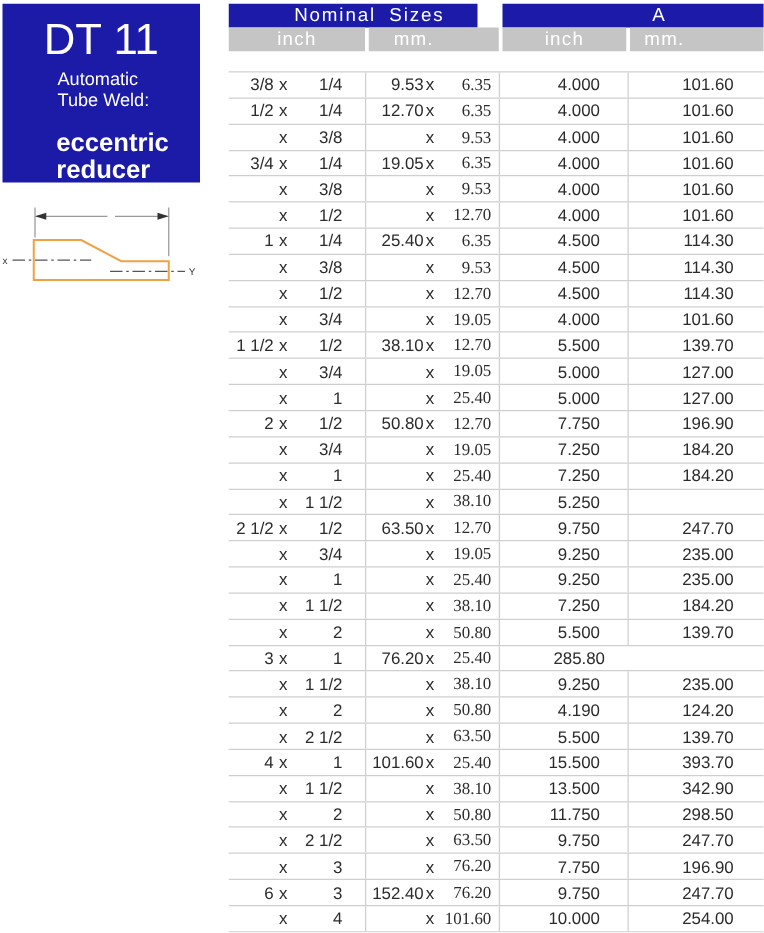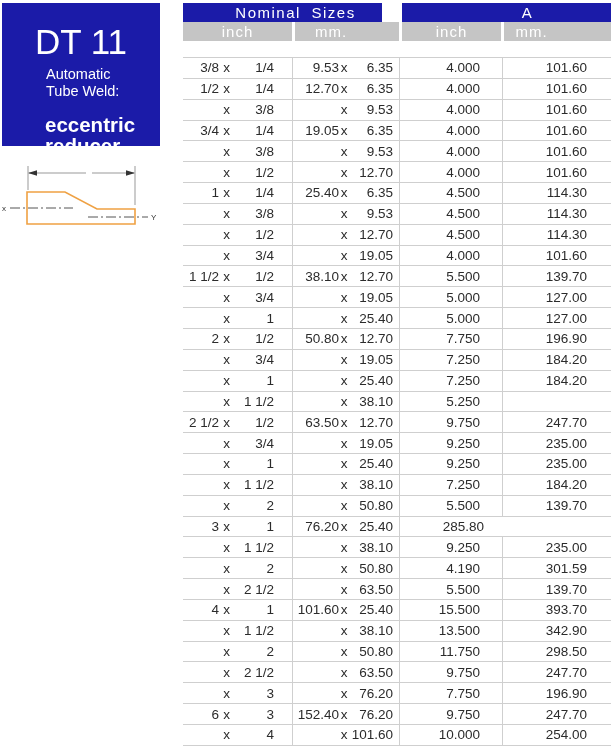--- a/index.html
+++ b/index.html
@@ -19,21 +19,21 @@
     color:var(--ink);
     overflow:hidden;
   }
 
   
   .panel{
     position:absolute;left:2px;top:3px;width:158px;height:143px;
     background:var(--accent);color:#ffffff;
   }
   .panel .model{
-    text-align:center;margin-top:20px;
+    text-align:center;margin-top:10px;
     font-size:35px;letter-spacing:0px;line-height:38px;
   }
   .panel .subtitle{
     margin-left:44px;margin-top:5px;
     font-size:14.5px;line-height:17px;
   }
   .panel .product{
     margin-left:43px;margin-top:14px;
     font-size:20.5px;line-height:21px;font-weight:bold;
   }
@@ -69,21 +69,21 @@
   }
   .c1{width:110px;border-right:1px solid var(--grid);padding-right:18px;align-items:center;}
   .c2{width:107px;border-right:1px solid var(--grid);padding-right:6px;}
   .c3{width:103px;border-right:1px solid var(--grid);padding-right:22px;}
   .c4{width:108px;padding-right:24px;}
   .pa{min-width:36px;text-align:right;white-space:pre;}
   .c2 .pa{min-width:46px;}
   .xs{width:15px;text-align:center;}
   .c2 .xs{width:13px;}
   .pb{min-width:40px;text-align:right;white-space:pre;}
-  .c2 .pb{min-width:44px;}
+  .c2 .pb{min-width:44px;font-family:Liberation Serif, serif;}
 </style>
 </head>
 <body>
 
 <div class="panel">
   <div class="model">DT 11</div>
   <div class="subtitle">
     <div>Automatic</div>
     <div>Tube Weld:</div>
   </div>
@@ -558,21 +558,21 @@
       </div>
       <div class="c c2">
         <span class="pa"></span>
         <span class="xs">x</span>
         <span class="pb">50.80</span>
       </div>
       <div class="c c3">
         <span class="pb">4.190</span>
       </div>
       <div class="c c4">
-        <span class="pb">301.59</span>
+        <span class="pb">124.20</span>
       </div>
     </div>
     <div class="row">
       <div class="c c1">
         <span class="pa"></span>
         <span class="xs">x</span>
         <span class="pb">2 1/2</span>
       </div>
       <div class="c c2">
         <span class="pa"></span>

